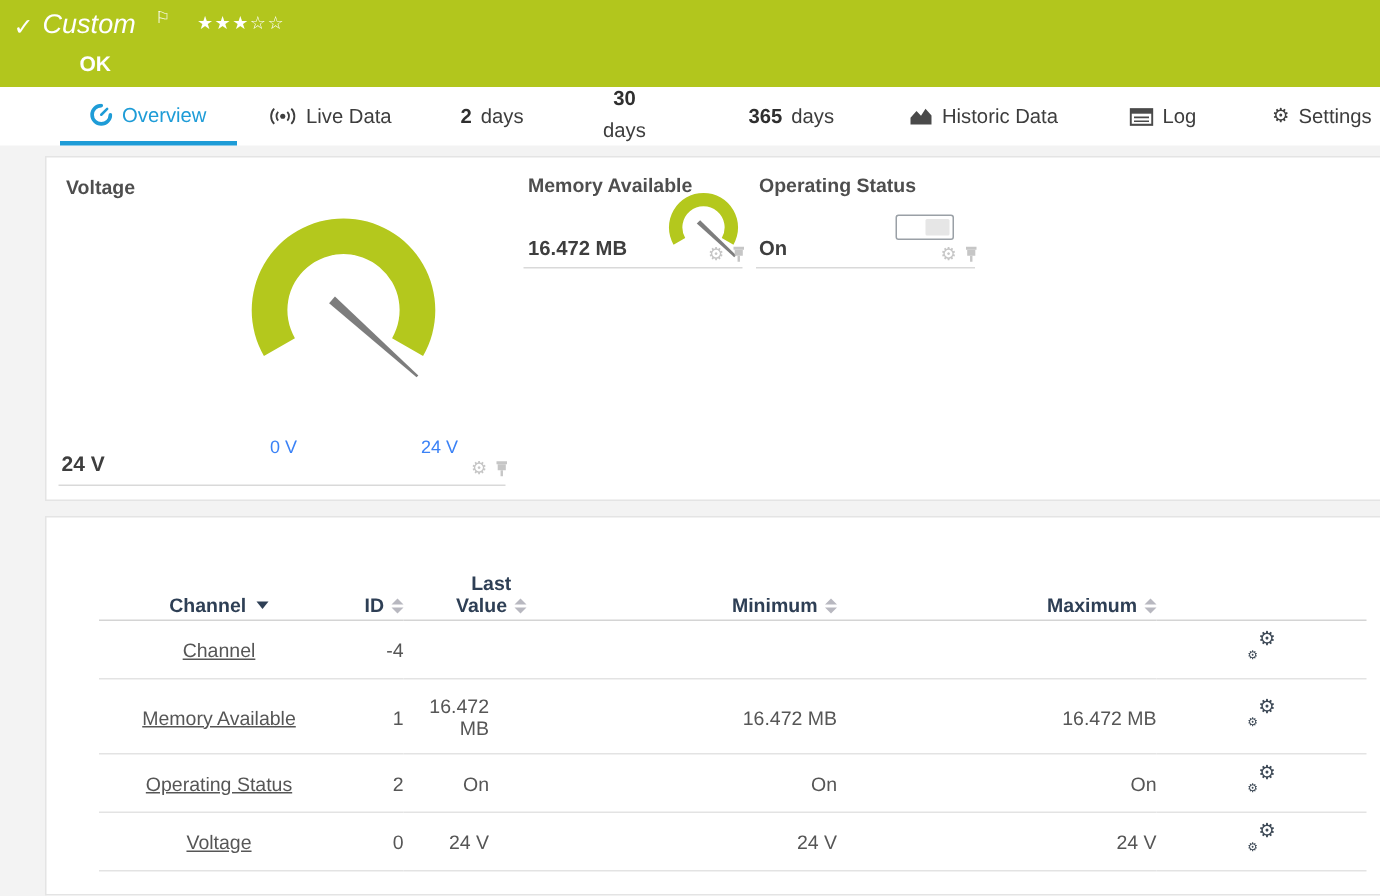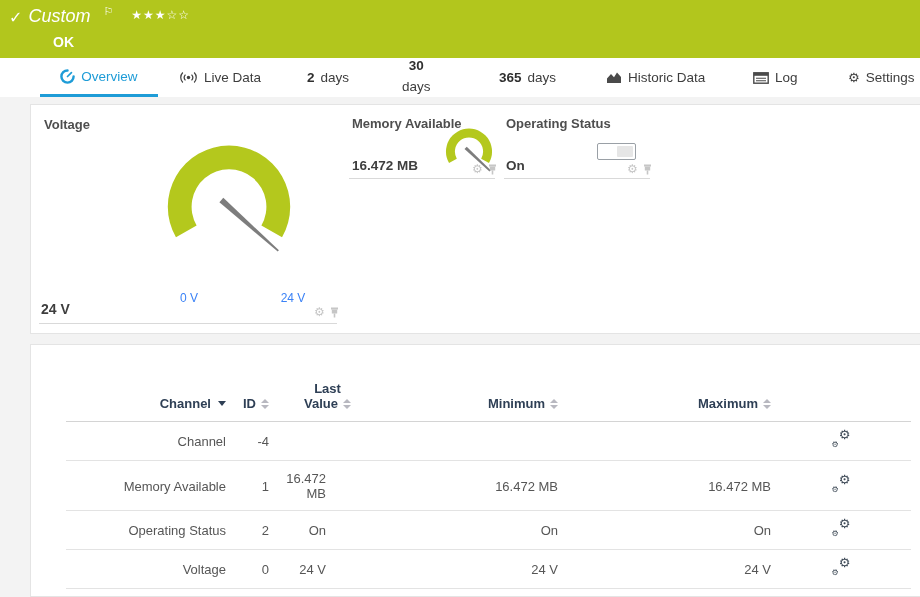--- a/index.html
+++ b/index.html
@@ -52,23 +52,23 @@
   .gauge-scale-label{position:absolute;transform:translateX(-50%);font-size:12px;color:#3b82f6;}
   
   .toggle{position:absolute;left:566px;top:38px;width:37px;height:15px;border:1px solid #9aa0a6;
           background:#fff;border-radius:2px;}
   .toggle .knob{position:absolute;right:2px;top:2px;width:16px;height:11px;background:#e6e6e6;border-radius:1px;}
   
   .pin-svg{display:block;}
   
   #channel-table{position:absolute;left:35px;top:36px;width:845px;border-collapse:collapse;table-layout:fixed;}
   #channel-table th{font-size:13px;font-weight:700;color:#2e3f55;vertical-align:bottom;
-                    padding:0 0 10px 0;border-bottom:1px solid #d4d4d4;}
+                    padding:0 0 2px 0;border-bottom:1px solid #d4d4d4;}
   #channel-table td{font-size:13px;color:#565656;padding:10px 0 9px 0;border-bottom:1px solid #e3e3e3;}
-  .al{text-align:right;} .ar{text-align:right;} .ac{text-align:center;}
+  .al{text-align:center;text-decoration:underline;} .ar{text-align:right;} .ac{text-align:center;}
   .th-inner{display:inline-flex;align-items:center;gap:5px;}
   .th-last-inner{display:inline-block;transform:translateX(30px);text-align:center;line-height:15px;}
   .th-last-inner .line2{display:inline-flex;align-items:center;gap:5px;}
   .sort-stack{display:inline-flex;flex-direction:column;gap:2px;}
   .sort-stack i{display:block;width:0;height:0;border-left:4px solid transparent;border-right:4px solid transparent;}
   .sort-stack .up{border-bottom:4px solid #b8b8c0;}
   .sort-stack .dn{border-top:4px solid #b8b8c0;}
   .caret-down{display:inline-block;width:0;height:0;border-left:4px solid transparent;
               border-right:4px solid transparent;border-top:5px solid #2e3f55;margin-left:2px;}
   .gears{position:relative;display:inline-block;width:19px;height:16px;color:#3e4a57;cursor:pointer;}

